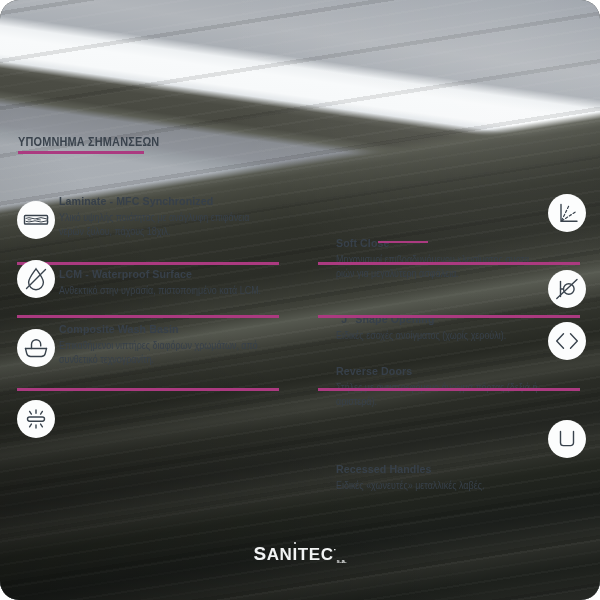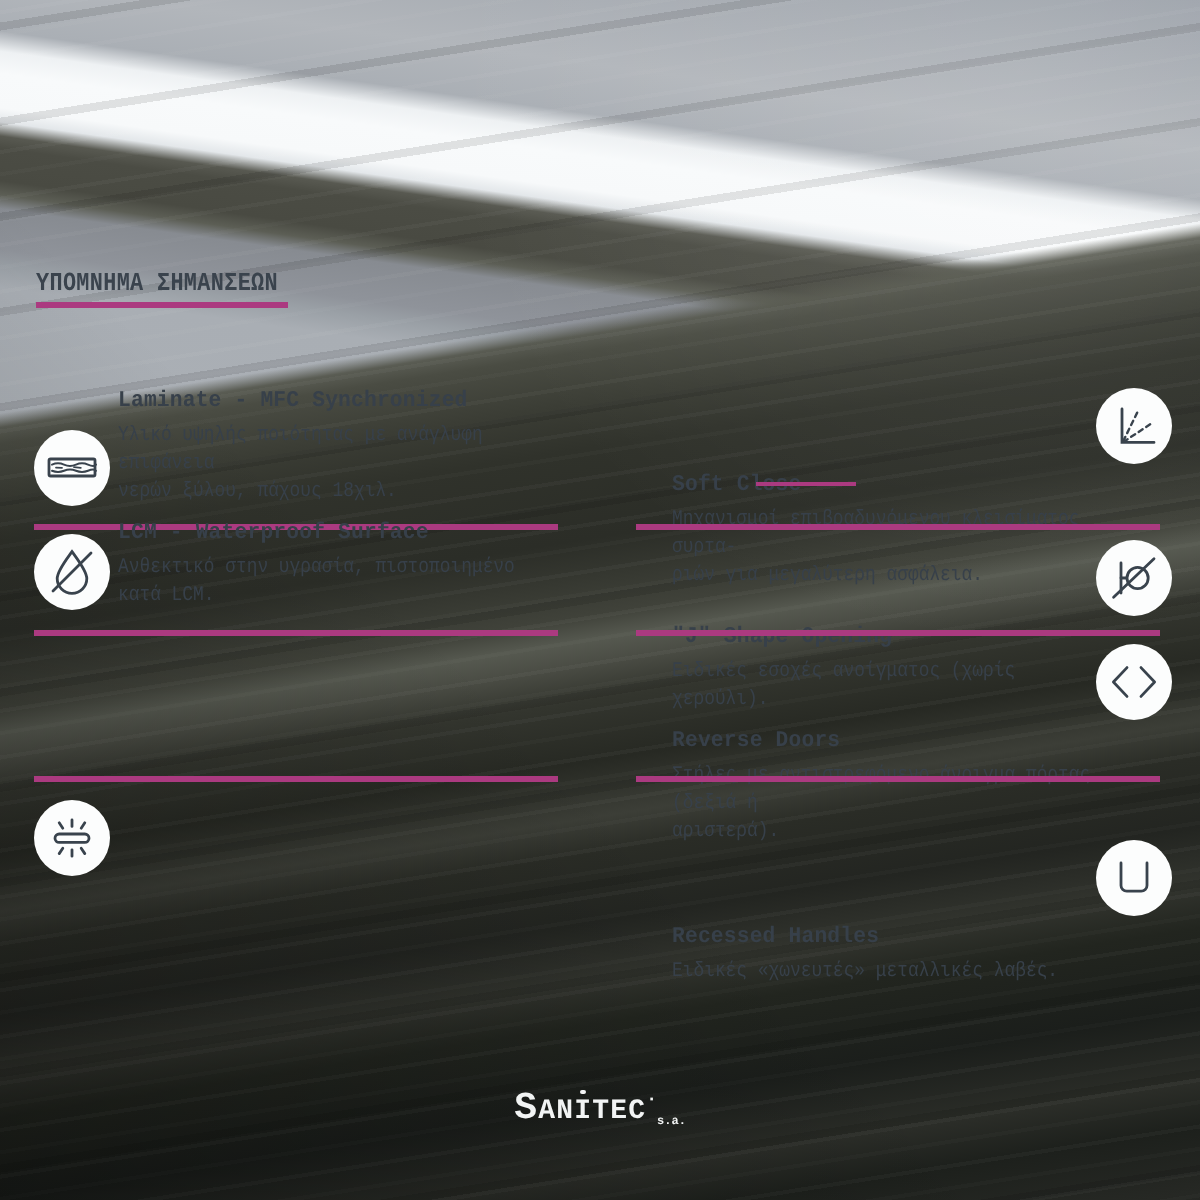--- a/index.html
+++ b/index.html
@@ -3,21 +3,22 @@
 <meta charset="utf-8">
 <style>
   html,body { margin:0; padding:0; }
   :root{
     --navy:#37404a;
     --magenta:#ab3a80;
   }
   .stage{
     position:relative; width:600px; height:600px; overflow:hidden;
     background:#202321;
-    font-family:Liberation Mono, monospace;
+    font-family:Liberation Sans, sans-serif;
+    border-radius:19px;
   }
   
   .bg-top{
     position:absolute; left:-100px; top:-100px; width:800px; height:800px;
     transform:rotate(8deg);
     background:linear-gradient(180deg,
       #969ca4 0px, #9ba1a9 60px, #b2b6bb 135px, #aaafb5 160px,
       #eef1f3 170px, #f8fafb 181px, #f7f9fa 198px, #e3e7ea 205px,
       #585951 212px, #4b4c44 218px, #494a42 234px, #5c5e55 241px,
       #878b91 248px, #8f939a 268px, #9aa0a6 276px, #a9aeb4 287px,
@@ -87,21 +88,21 @@
   .accent-underline{
     position:absolute; left:378px; top:241px; width:50px; height:2.4px;
     background:var(--magenta);
   }
   
   .logo{
     position:absolute; left:0; right:0; top:543px; text-align:center;
     color:#f2f4f4; font-weight:bold; letter-spacing:0.6px;
   }
   .logo-s{ font-size:19px; }
-  .logo-rest{ font-size:14px; }
+  .logo-rest{ font-size:17px; }
   .logo-i{ position:relative; display:inline-block; }
   .logo-i::before{
     content:""; position:absolute; left:50%; top:-3.5px; width:2.6px; height:2.6px;
     margin-left:-1.3px; border-radius:50%; background:#f2f4f4;
   }
   .logo-sup{ font-size:9px; vertical-align:7px; letter-spacing:0; }
   .logo-sa{ font-size:6px; letter-spacing:0; display:inline-block; transform:translateY(3px); }
 </style>
 </head>
 <body>
@@ -141,20 +142,34 @@
       </svg>
     </div>
     <div class="feature-text">
       <div class="feature-title">LCM - Waterproof Surface</div>
       <div class="feature-desc">Ανθεκτικό στην υγρασία, πιστοποιημένο κατά LCM.</div>
     </div>
   </div>
 
   <div class="divider" style="left:17px; top:315px"></div>
 
+  <div class="feature col-left" style="top:322px">
+    <div class="icon-circle">
+      <svg width="38" height="38" viewBox="0 0 38 38" fill="none" stroke="#39434d" stroke-width="1.4" stroke-linecap="round">
+        <path d="M8.5,19.5 h21"></path>
+        <path d="M8.5,19.5 l1.2,4.8 q0.8,3.2 4,3.2 h10.6 q3.2,0 4,-3.2 l1.2,-4.8"></path>
+        <path d="M14.5,19.5 v-4.2 a4.6,4.6 0 0 1 9.2,0 v1.6"></path>
+      </svg>
+    </div>
+    <div class="feature-text">
+      <div class="feature-title">Composite Wash Basin</div>
+      <div class="feature-desc">Επικαθήμενοι νιπτήρες διαφόρων χρωμάτων, από
+συνθετικό τεχνογρανίτη.</div>
+    </div>
+  </div>
 
   <div class="divider" style="left:17px; top:388px"></div>
 
   <div class="feature col-left" style="top:400px">
     <div class="icon-circle">
       <svg width="38" height="38" viewBox="0 0 38 38" fill="none" stroke="#39434d" stroke-width="1.4" stroke-linecap="round">
         <rect x="10.5" y="17" width="17" height="4.2" rx="2.1"></rect>
         <path d="M19,10 v3.2 M12.6,11.4 l1.8,2.7 M25.4,11.4 l-1.8,2.7"></path>
         <path d="M19,24.9 v3.2 M12.6,26.8 l1.8,-2.7 M25.4,26.8 l-1.8,-2.7"></path>
       </svg>

